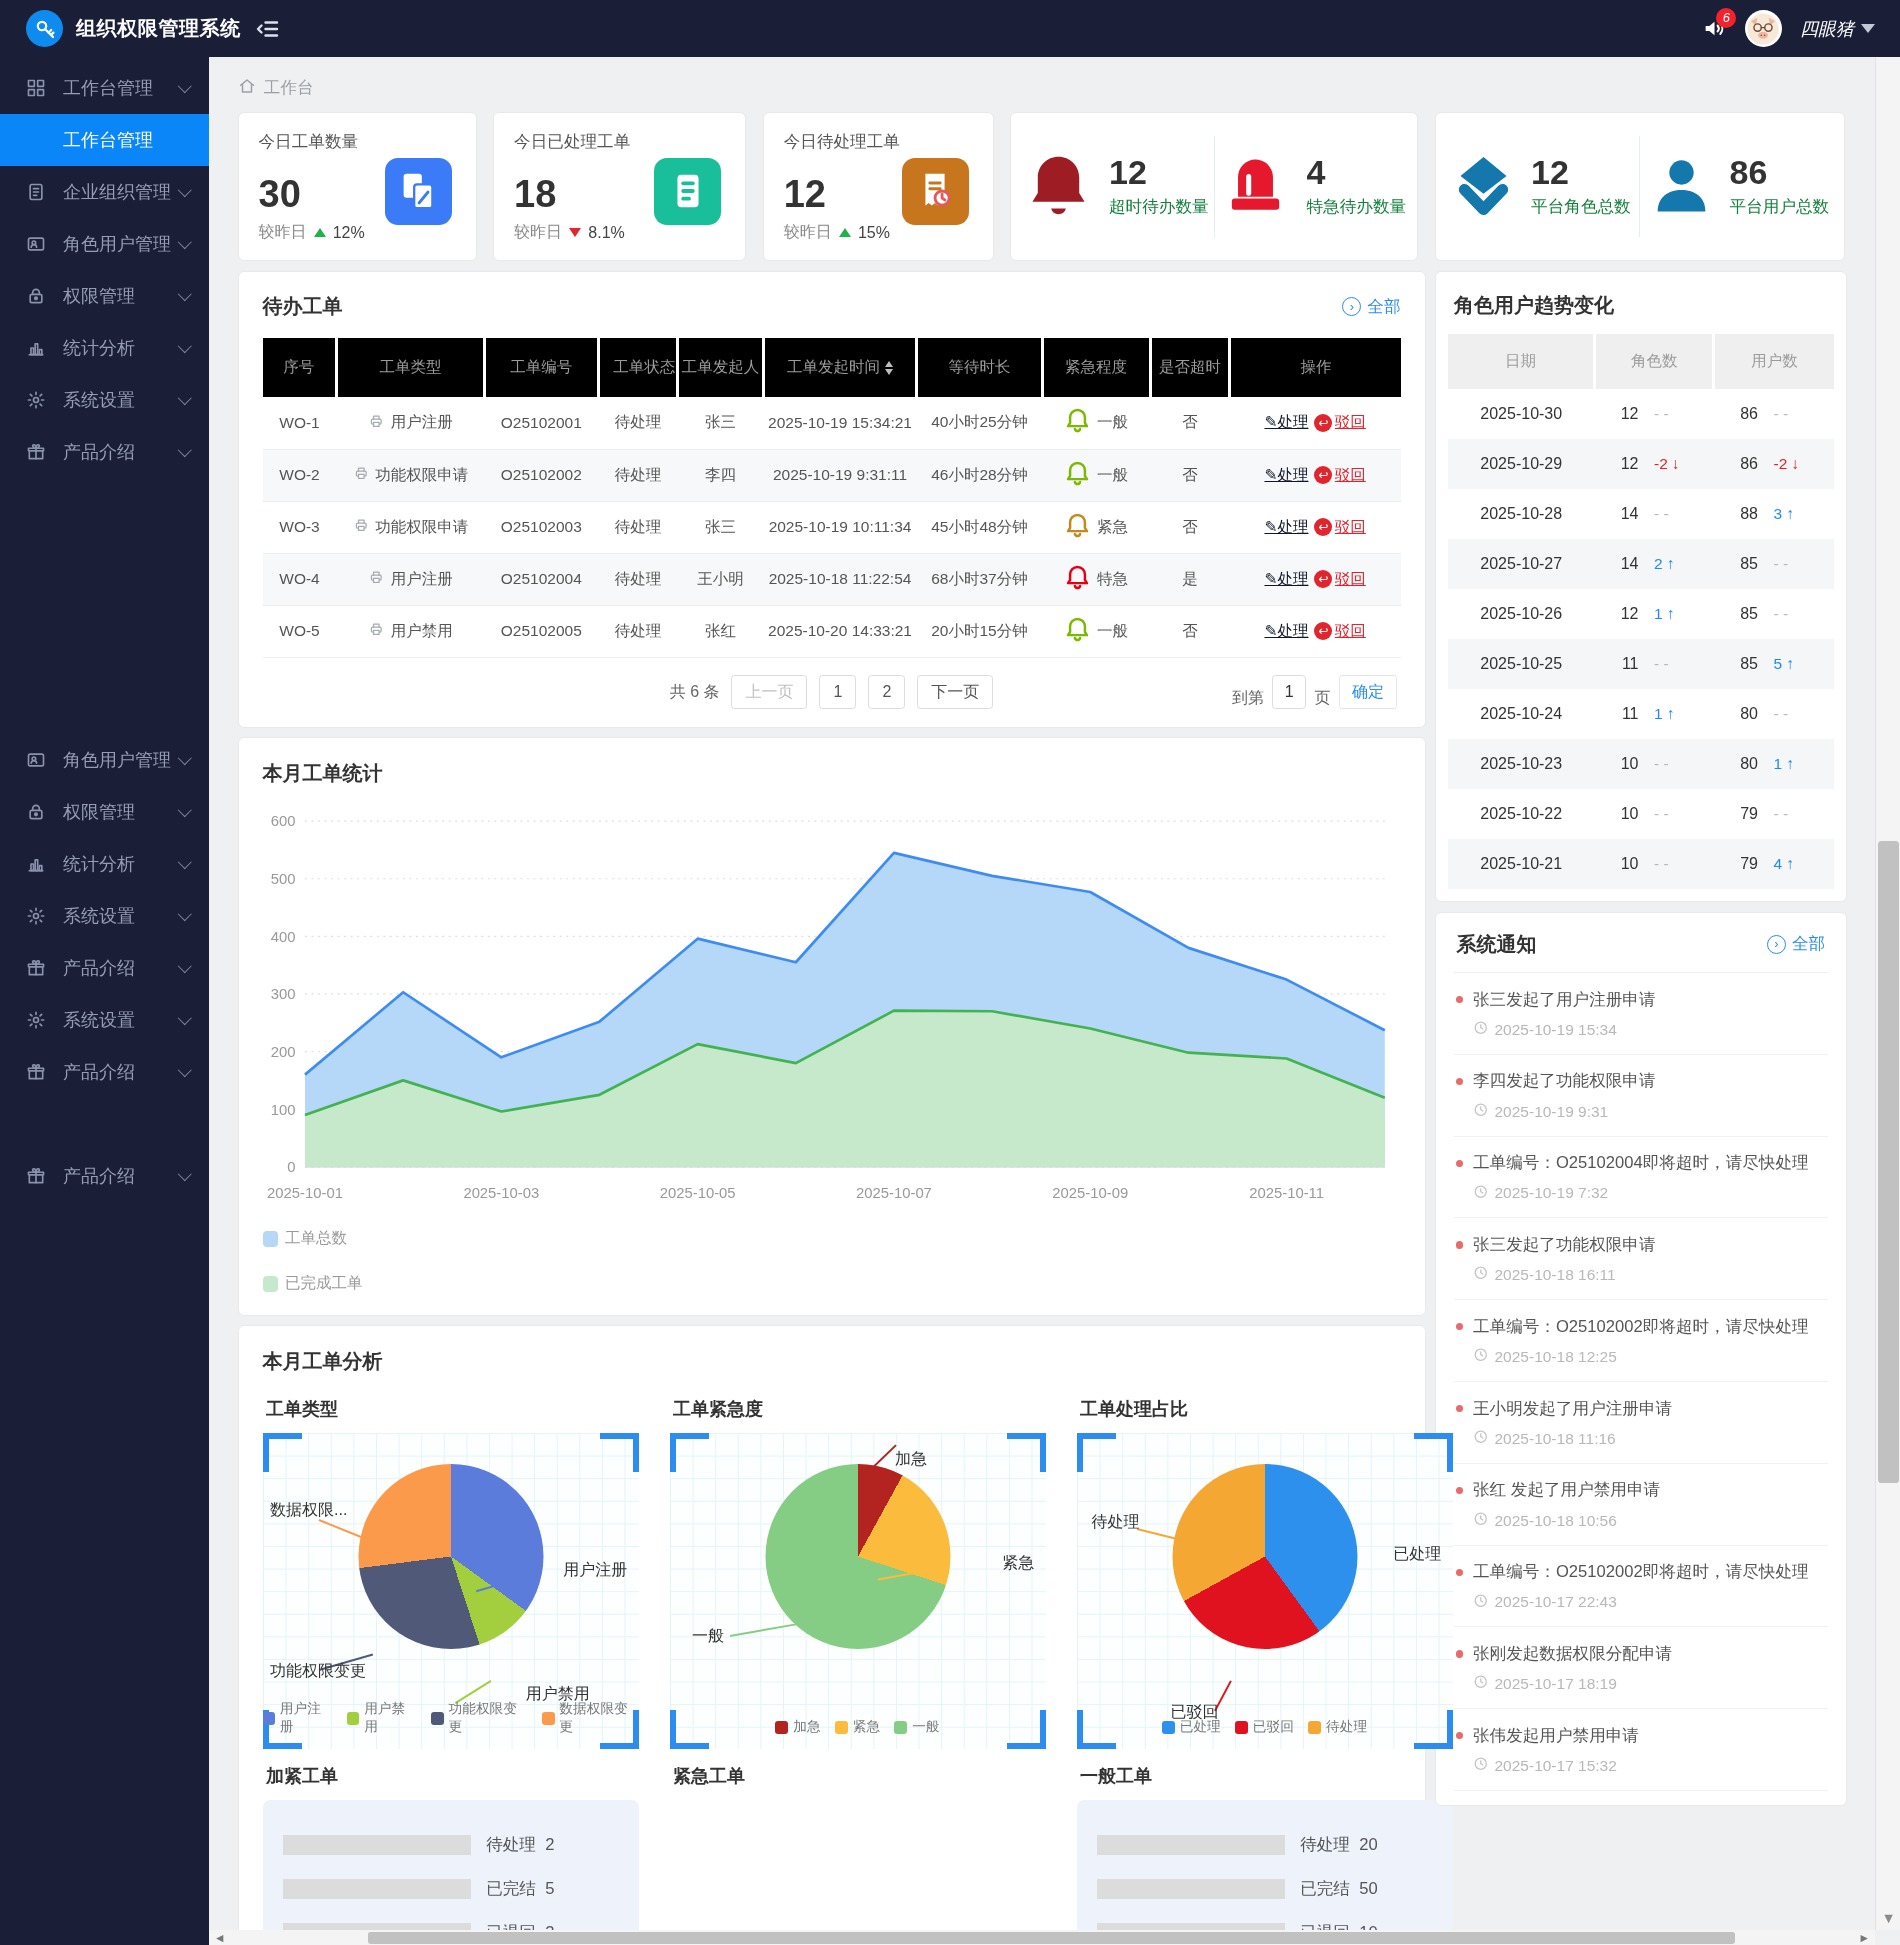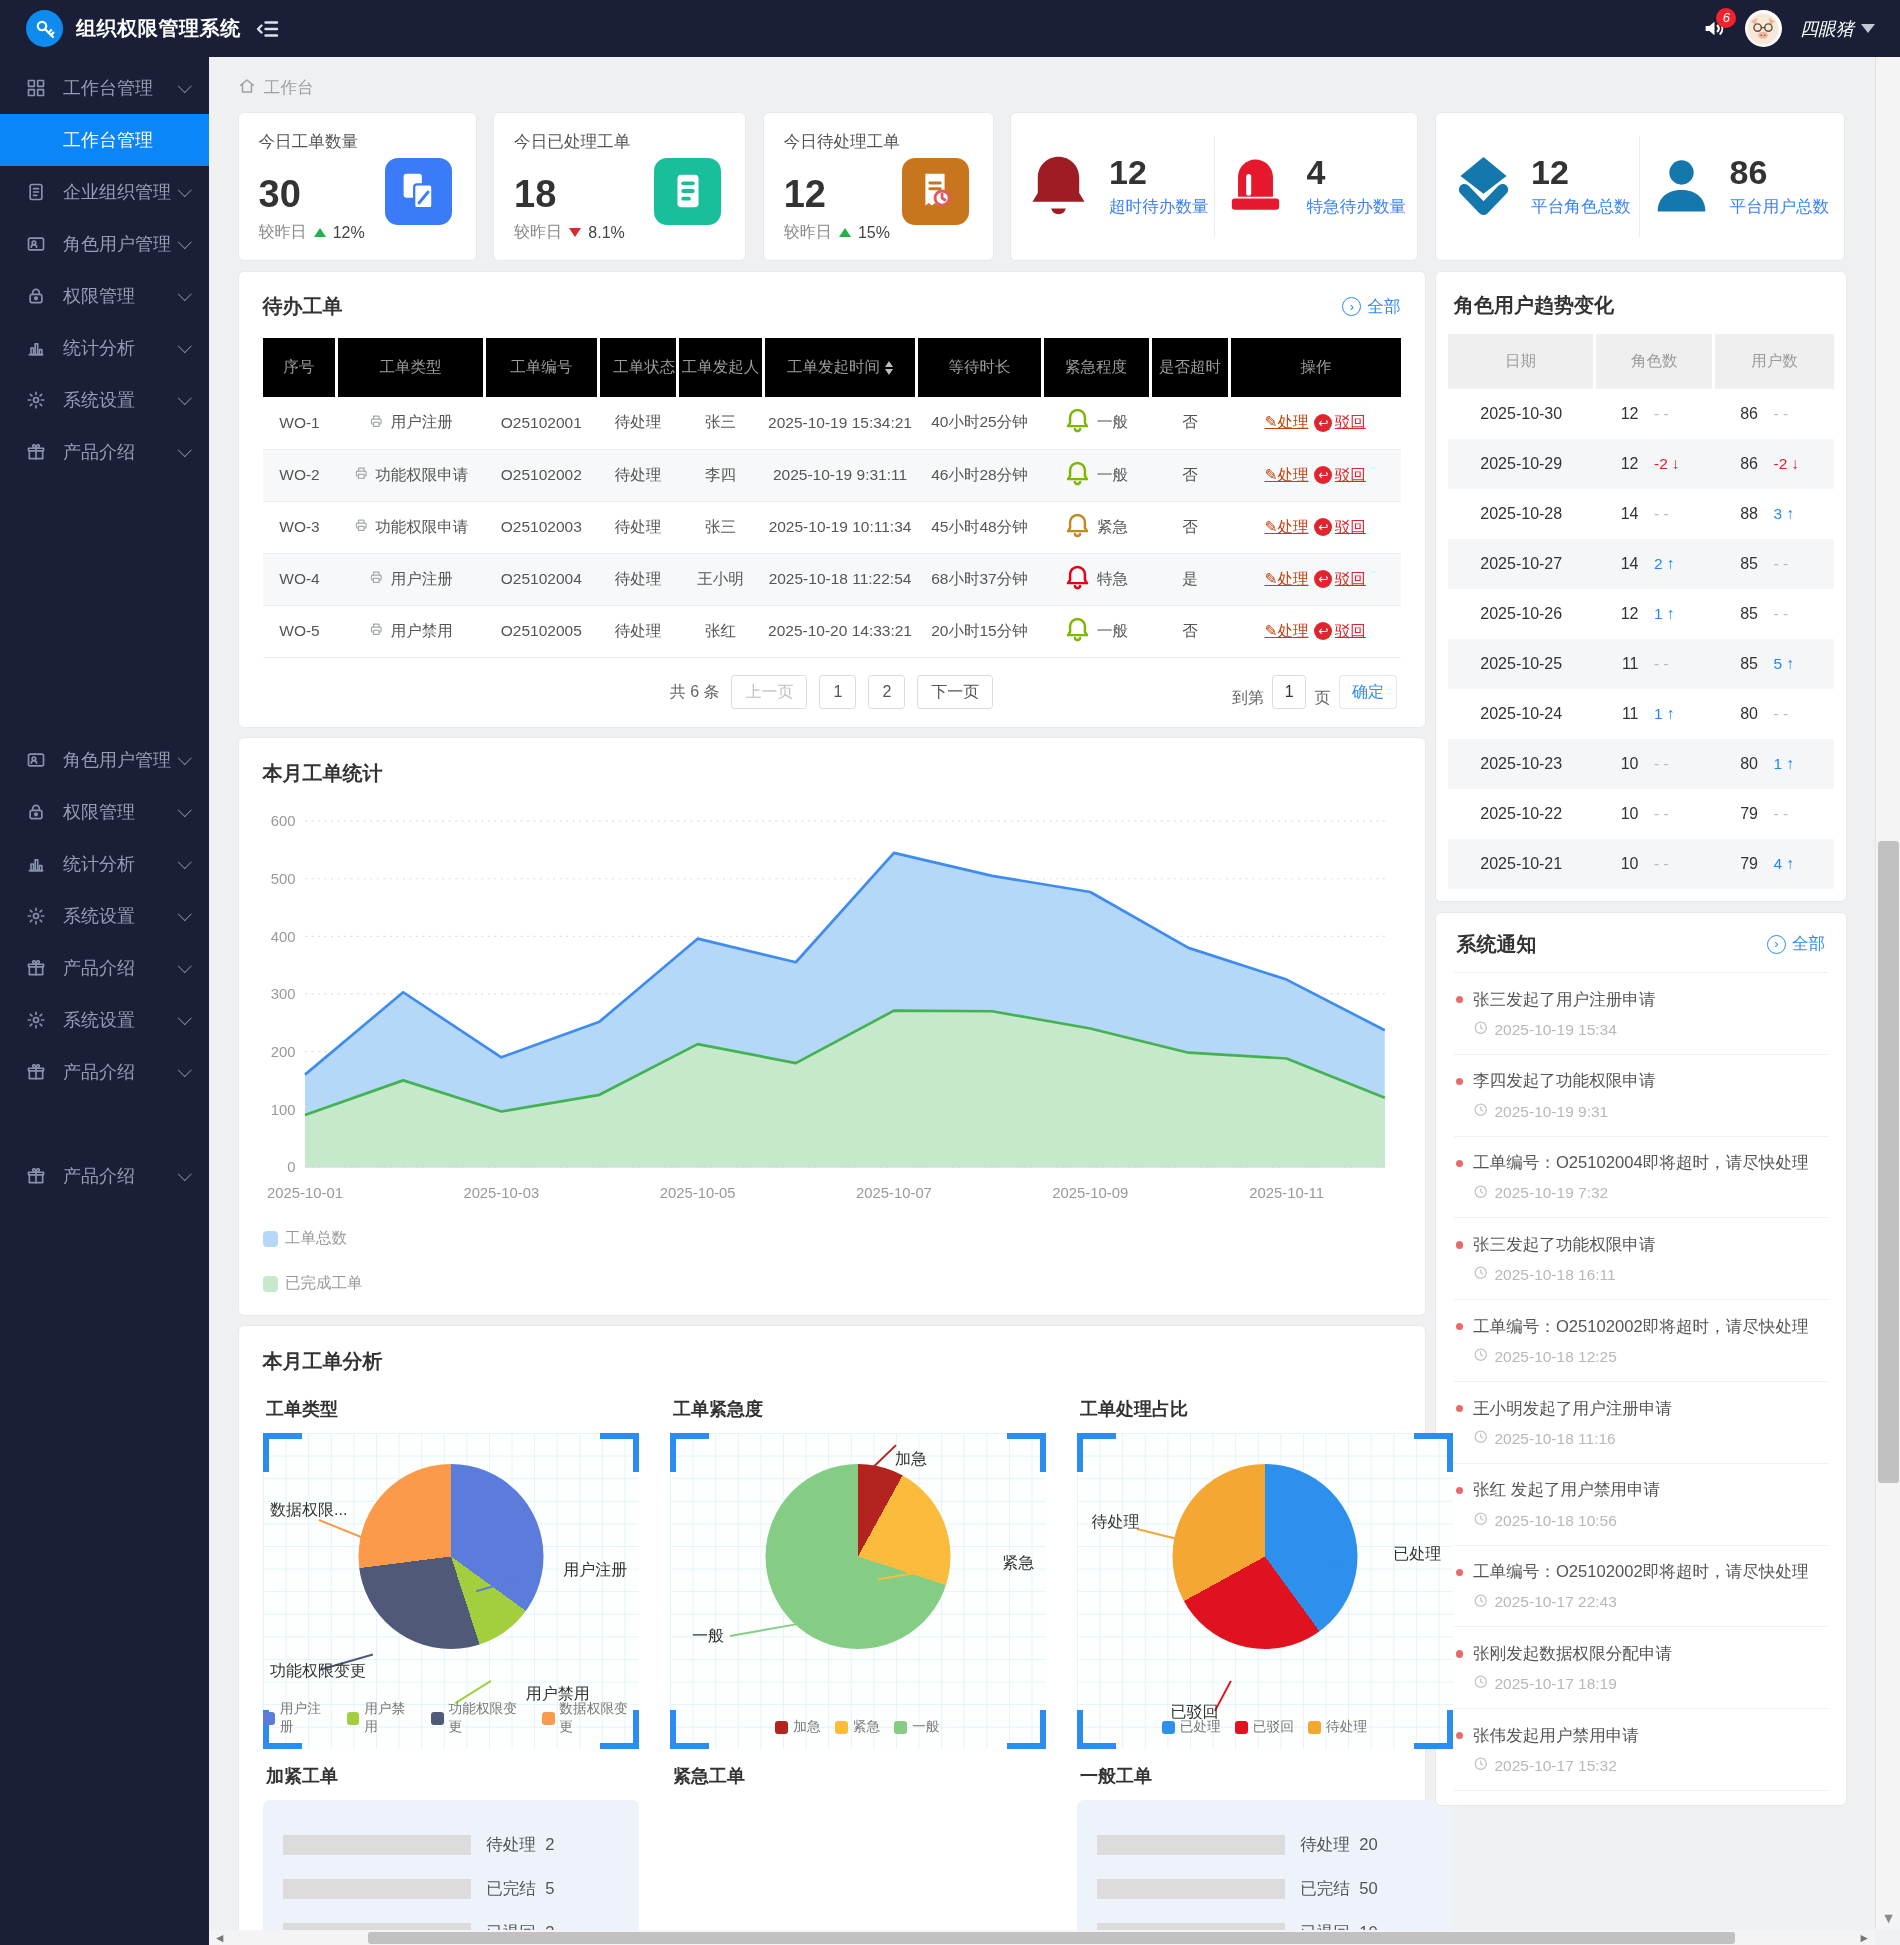--- a/index.html
+++ b/index.html
@@ -43,38 +43,38 @@
   .stat-tile{position:absolute;right:24px;top:45px;width:67px;height:67px;border-radius:13px;display:flex;align-items:center;justify-content:center;}
   .stat-trend{position:absolute;left:20px;bottom:16.6px;font-size:16px;color:#888;display:flex;align-items:center;gap:7.1px;}
   .tri{width:0;height:0;border-left:6.5px solid transparent;border-right:6.5px solid transparent;display:inline-block;}
   .tri.up{border-bottom:9px solid #23B14D;}
   .tri.down{border-top:9px solid #E0252F;}
   .trend-num{color:#444;}
   .duo-card{display:flex;align-items:center;padding:12px 6px;}
   .duo-half{flex:1;display:flex;align-items:center;justify-content:center;gap:15.5px;height:101px;}
   .duo-half + .duo-half{border-left:0.6px solid #E3EDF6;}
   .duo-num{font-size:34px;font-weight:700;color:#333;}
-  .duo-label{font-size:16.6px;color:#3b82f6;margin-top:3.6px;max-width:113px;line-height:1.5;}
+  .duo-label{font-size:16.6px;color:#15803d;margin-top:3.6px;max-width:113px;line-height:1.5;}
   
   .content-cols{display:flex;gap:9.5px;margin-top:10px;}
   .col-left{width:1188px;flex:0 0 auto;display:flex;flex-direction:column;gap:9.5px;}
   .col-right{flex:1;display:flex;flex-direction:column;gap:9.5px;}
   .panel-head{display:flex;align-items:center;justify-content:space-between;}
   .panel-title{font-size:20px;font-weight:700;color:#333;}
   .all-link{display:flex;align-items:center;gap:6px;color:#2D8CF0;font-size:16.6px;cursor:pointer;}
   .all-circle{width:19px;height:19px;border:1.2px solid #2D8CF0;border-radius:50%;display:flex;align-items:center;justify-content:center;font-size:13px;line-height:1;padding-bottom:1.2px;}
   
   .todo-card{padding:21.4px 24px 15.5px;}
   table.grid{width:100%;border-collapse:collapse;margin-top:18px;}
   table.grid th{background:#000000;color:#9C9C9C;font-weight:400;font-size:15.5px;height:59px;border-left:3.6px solid #fff;}
   table.grid th:first-child{border-left:none;}
   table.grid td{font-size:15.5px;color:#555;height:52px;text-align:center;border-bottom:0.6px solid #EDEDED;}
   table.grid tbody tr:nth-child(even){background:#F7F8F9;}
   .cell-flex{display:flex;align-items:center;justify-content:center;gap:6px;}
-  .op-link{color:#c2410c;text-decoration:underline;display:inline-flex;align-items:center;gap:2.4px;cursor:pointer;}
+  .op-link{color:#0f172a;text-decoration:underline;display:inline-flex;align-items:center;gap:2.4px;cursor:pointer;}
   .op-link.red{color:#E0252F;}
   .red-dot-ic{width:18px;height:18px;border-radius:50%;background:#E0252F;color:#fff;font-size:12px;display:inline-flex;align-items:center;justify-content:center;}
   .sorters{display:inline-flex;flex-direction:column;gap:1.8px;margin-left:4.8px;vertical-align:middle;}
   .sorters i{width:0;height:0;border-left:4.8px solid transparent;border-right:4.8px solid transparent;display:block;}
   .sorters .su{border-bottom:6px solid #BDBDBD;}
   .sorters .sd{border-top:6px solid #BDBDBD;}
   .pager-row{position:relative;display:flex;align-items:center;justify-content:center;gap:12px;margin-top:15.5px;height:38px;font-size:16px;color:#666;}
   .pg-btn{min-width:34px;height:34px;border:0.6px solid #DCDCDC;border-radius:3.6px;background:#fff;display:flex;align-items:center;justify-content:center;padding:0 13px;color:#555;cursor:pointer;}
   .pg-btn.dis{color:#C0C0C0;}
   .goto{position:absolute;right:3.6px;display:flex;align-items:flex-end;gap:8.3px;}

